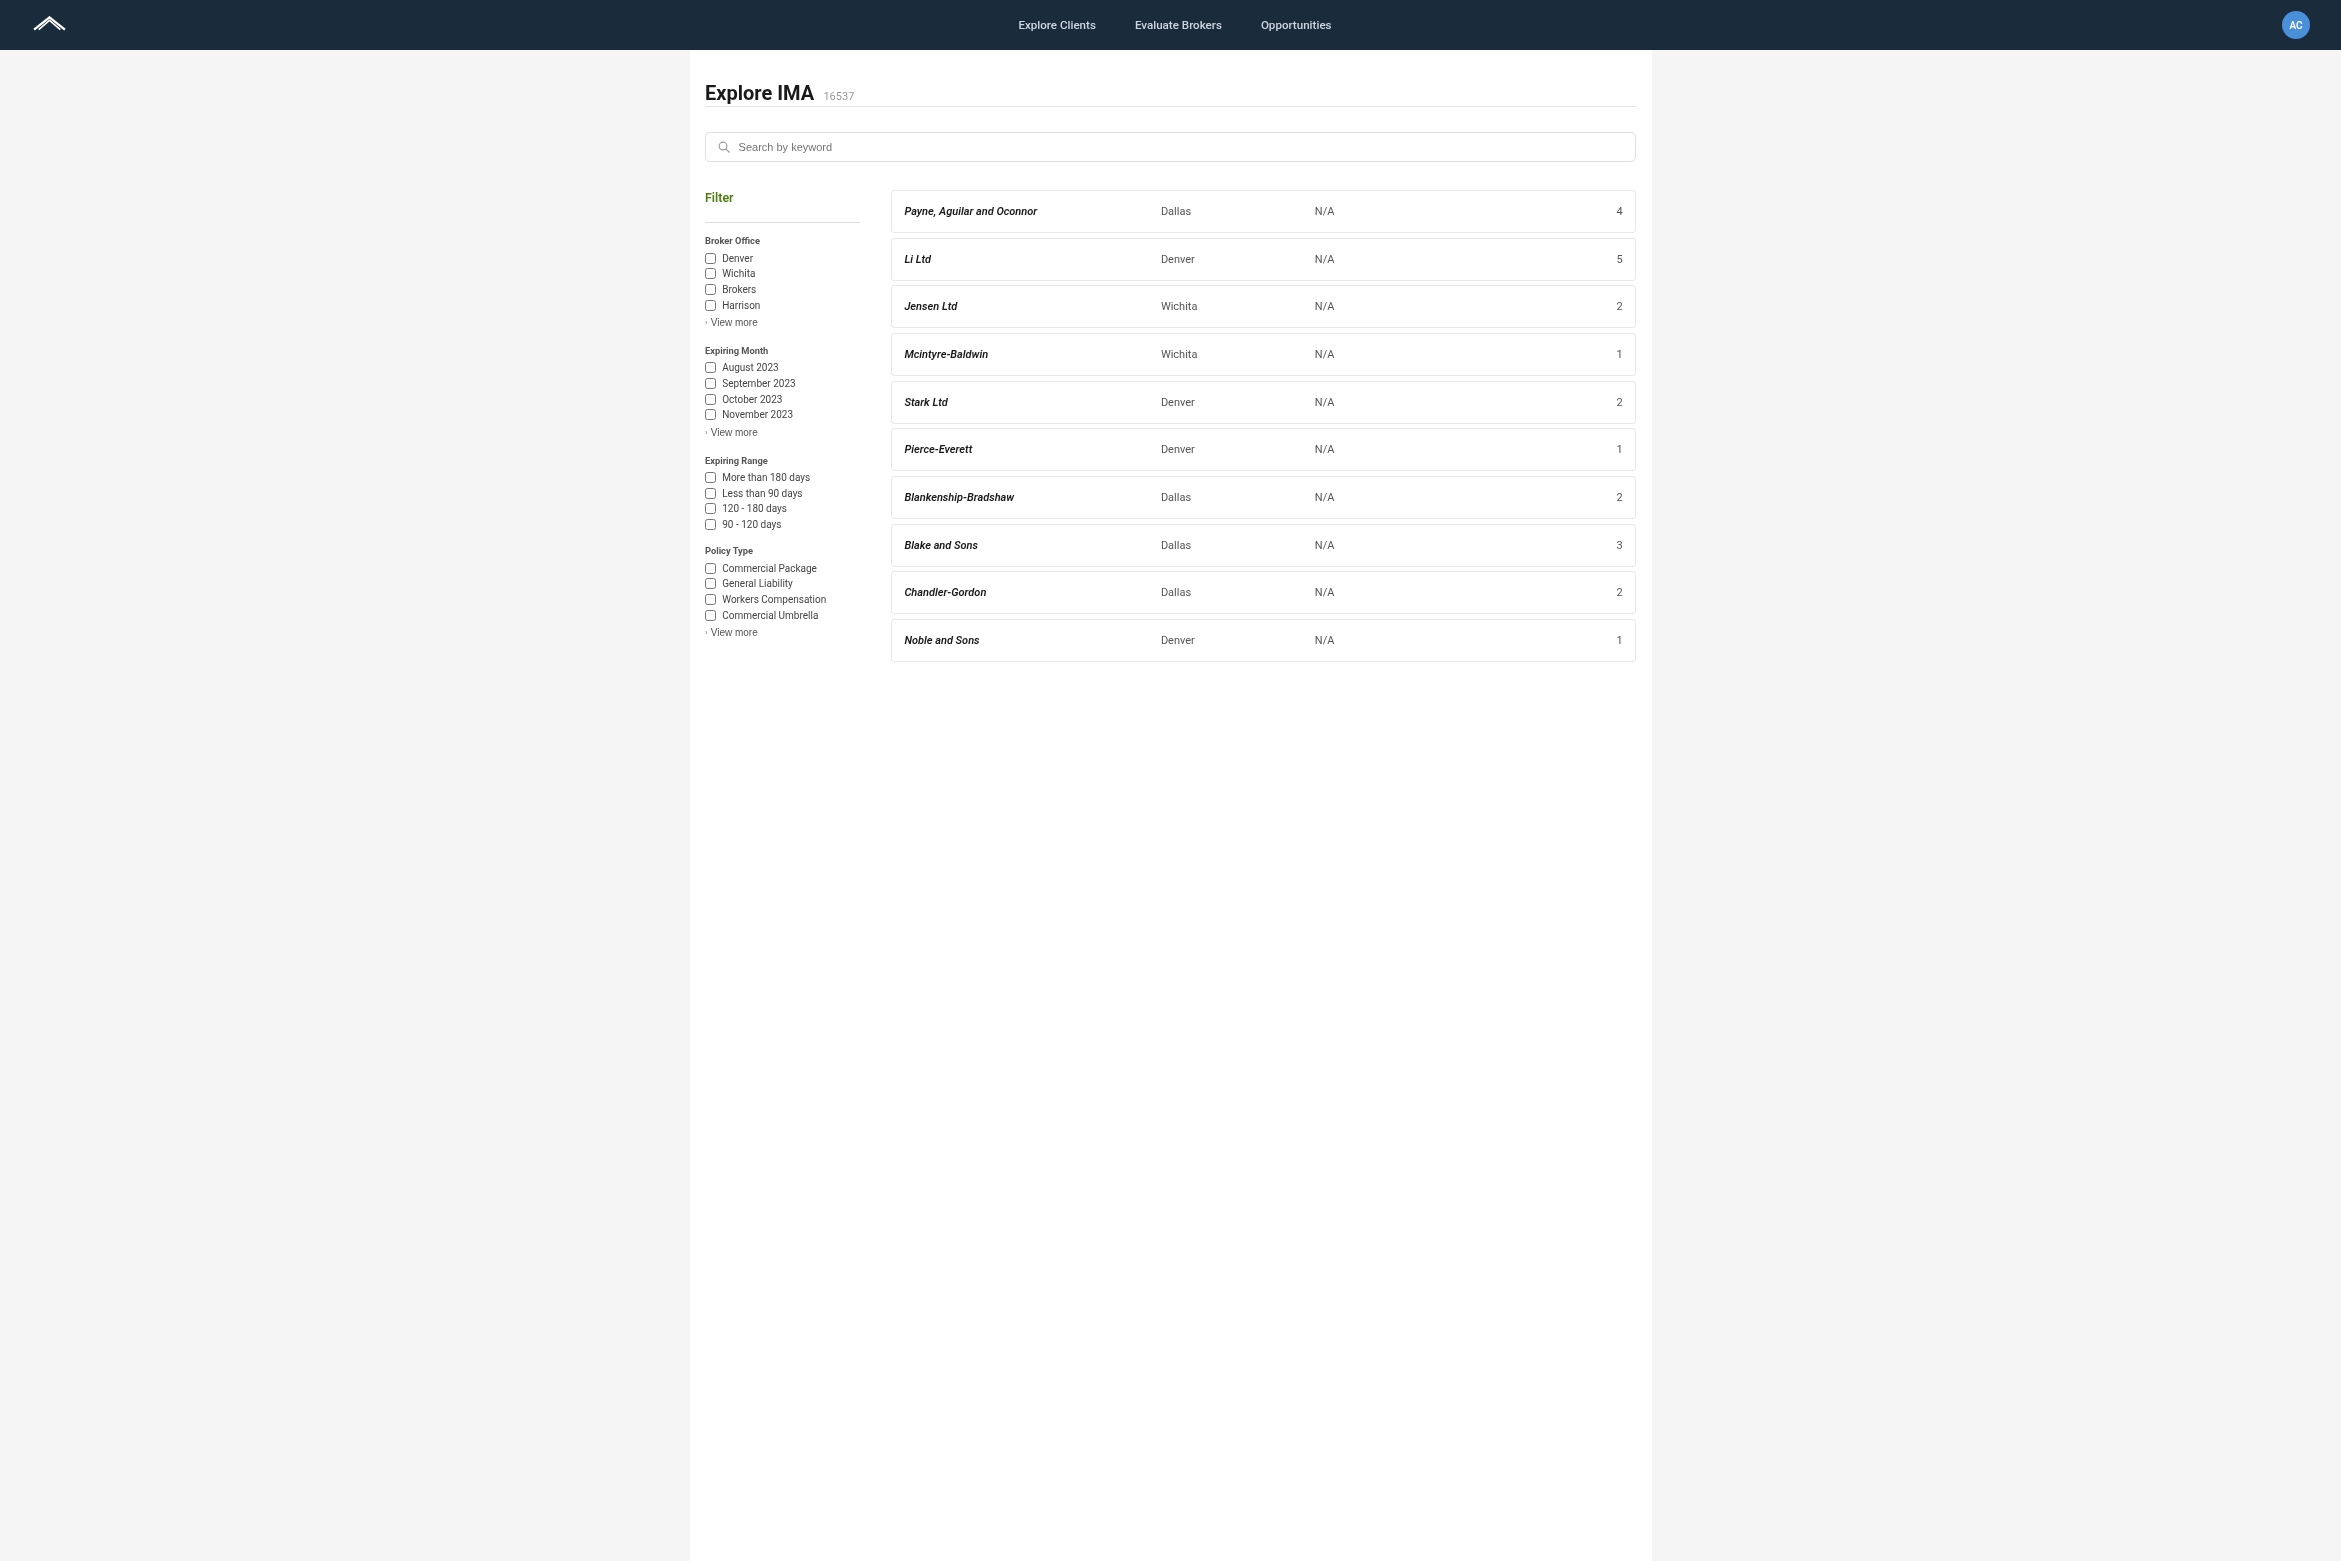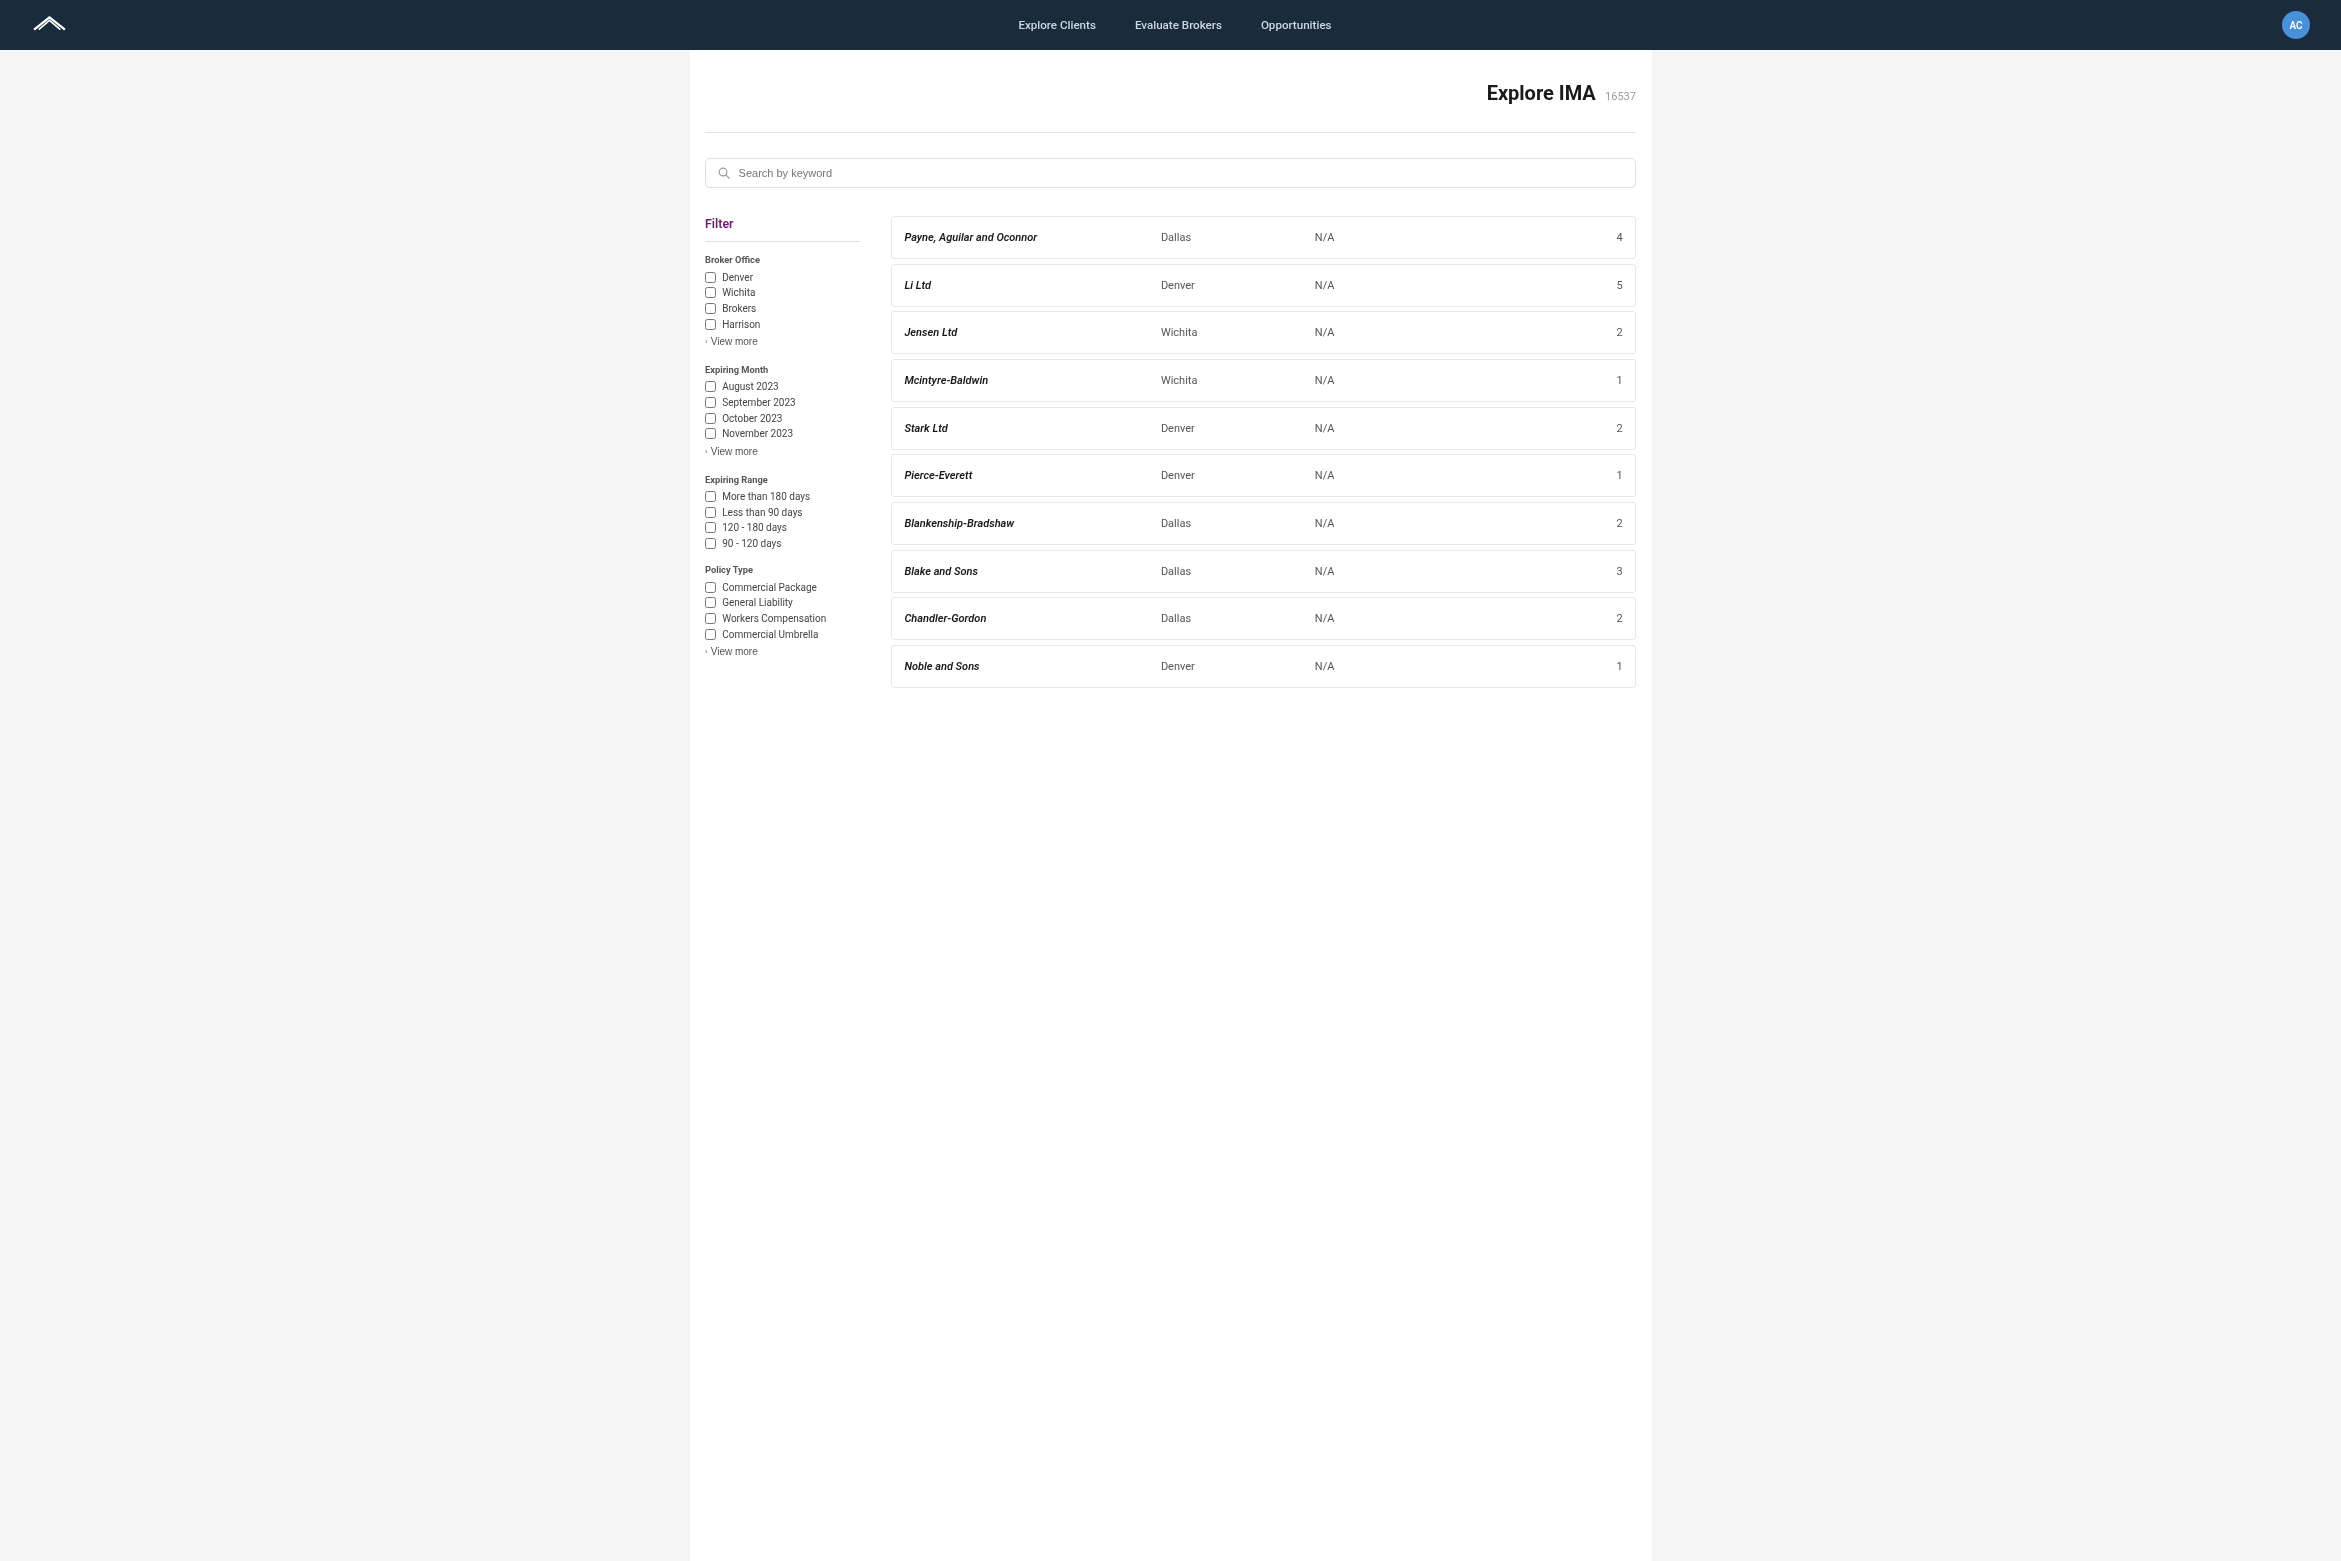--- a/index.html
+++ b/index.html
@@ -55,22 +55,21 @@
       min-height: calc(100vh - 50px);
     }
 
     
     .page-title-row {
       display: flex;
       align-items: baseline;
       gap: 9.3px;
       margin-bottom: 25px;
       border-bottom: 0.8px solid #e5e5e5;
-      padding-bottom: 27px;
-      justify-content: flex-end;
+      padding-bottom: 1px;
     }
     .page-title {
       font-size: 20px;
       font-weight: 700;
       color: #1a1a1a;
     }
     .page-title-count {
       font-size: 11px;
       color: #999;
       font-weight: 400;
@@ -107,23 +106,23 @@
     }
 
     
     .filter-sidebar {
       width: 155px;
       flex-shrink: 0;
     }
     .filter-title {
       font-size: 12.4px;
       font-weight: 600;
-      color: #701a75;
+      color: #4d7c0f;
       margin-bottom: 12.4px;
-      padding-bottom: 10px;
+      padding-bottom: 17px;
       border-bottom: 0.8px solid #ddd;
     }
     .filter-section {
       margin-bottom: 15.5px;
     }
     .filter-section-label {
       font-size: 9.3px;
       font-weight: 700;
       color: #555;
       margin-bottom: 6.2px;

